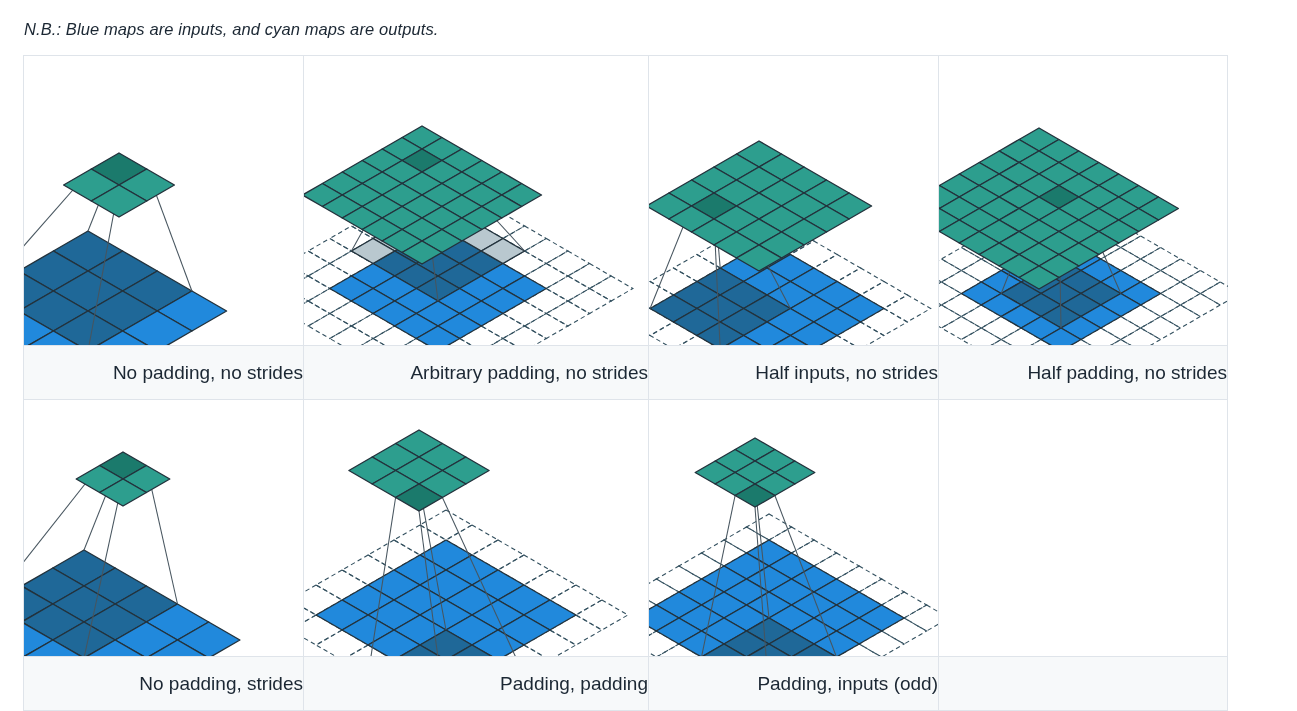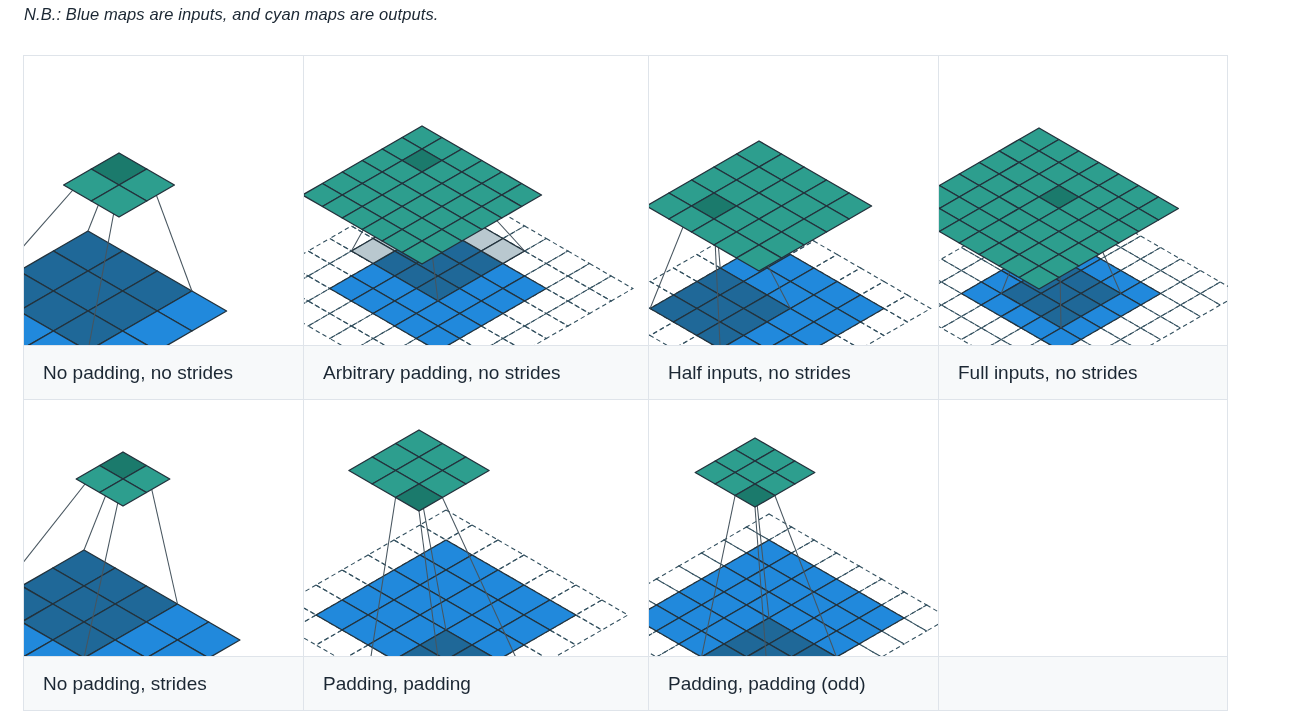--- a/index.html
+++ b/index.html
@@ -2,33 +2,33 @@
 <html><head>
 <meta charset="utf-8">
 <style>
   html,body{margin:0;padding:0;background:#ffffff;}
   body{
     width:1297px;height:711px;overflow:hidden;
     font-family:"Liberation Sans","DejaVu Sans",sans-serif;
     color:#1b2733;
   }
   .note{
-    position:absolute;left:24px;top:3px;
+    position:absolute;left:24px;top:18px;
     font-style:italic;font-size:16.5px;line-height:22px;
     color:#1b2733;letter-spacing:.1px;white-space:nowrap;
   }
   .grid-table{
     position:absolute;left:23px;top:55px;
     width:1204px;
     border-collapse:collapse;
     table-layout:fixed;
   }
   .grid-table td{
     border:1px solid #dfe4ea;
-    padding:0;vertical-align:middle;
+    padding:0;vertical-align:middle;text-align:right;
   }
   col.c1{width:280px;}
   col.c2{width:345px;}
   col.c3{width:290px;}
   col.c4{width:289px;}
   td.fig{height:289px;background:#ffffff;text-align:center;}
   td.cap{
     height:53px;background:#f7f9fa;
     font-size:19px;color:#1b2733;
     padding-left:19px;white-space:nowrap;
@@ -439,21 +439,21 @@
               <polygon points="80.1,198.5 100.0,210.0 80.1,221.5 60.2,210.0" fill="#2d9e8e" stroke="#23323c" stroke-width="1.4" stroke-linejoin="round"></polygon>
               <polygon points="100.0,210.0 119.9,221.5 100.0,233.0 80.1,221.5" fill="#2d9e8e" stroke="#23323c" stroke-width="1.4" stroke-linejoin="round"></polygon>
             </svg>
           </div>
       </td>
     </tr>
     <tr>
       <td class="cap">No padding, no strides</td>
       <td class="cap">Arbitrary padding, no strides</td>
       <td class="cap">Half inputs, no strides</td>
-      <td class="cap">Full inputs, no strides</td>
+      <td class="cap">Half padding, no strides</td>
     </tr>
     <tr>
       <td class="fig2">
         <div id="fig-r1c0" class="figbox">
             <svg width="280" height="256" viewBox="0 0 280 256">
               <polygon points="60.0,150.0 91.2,168.0 60.0,186.0 28.8,168.0" fill="#1f6898" stroke="#23323c" stroke-width="1.4" stroke-linejoin="round"></polygon>
               <polygon points="91.2,168.0 122.4,186.0 91.2,204.0 60.0,186.0" fill="#1f6898" stroke="#23323c" stroke-width="1.4" stroke-linejoin="round"></polygon>
               <polygon points="122.4,186.0 153.5,204.0 122.4,222.0 91.2,204.0" fill="#1f6898" stroke="#23323c" stroke-width="1.4" stroke-linejoin="round"></polygon>
               <polygon points="153.5,204.0 184.7,222.0 153.5,240.0 122.4,222.0" fill="#2189dc" stroke="#23323c" stroke-width="1.4" stroke-linejoin="round"></polygon>
               <polygon points="184.7,222.0 215.9,240.0 184.7,258.0 153.5,240.0" fill="#2189dc" stroke="#23323c" stroke-width="1.4" stroke-linejoin="round"></polygon>
@@ -642,17 +642,17 @@
               <polygon points="86.1,72.5 106.0,84.0 86.1,95.5 66.2,84.0" fill="#2d9e8e" stroke="#23323c" stroke-width="1.4" stroke-linejoin="round"></polygon>
               <polygon points="106.0,84.0 125.9,95.5 106.0,107.0 86.1,95.5" fill="#1b7a6c" stroke="#23323c" stroke-width="1.4" stroke-linejoin="round"></polygon>
             </svg>
           </div>
       </td>
       <td class="blank-fig"></td>
     </tr>
     <tr>
       <td class="cap">No padding, strides</td>
       <td class="cap">Padding, padding</td>
-      <td class="cap">Padding, padding (odd)</td>
+      <td class="cap">Padding, inputs (odd)</td>
       <td class="blank-cap"></td>
     </tr>
   </tbody>
 </table>
 
 </body></html>

